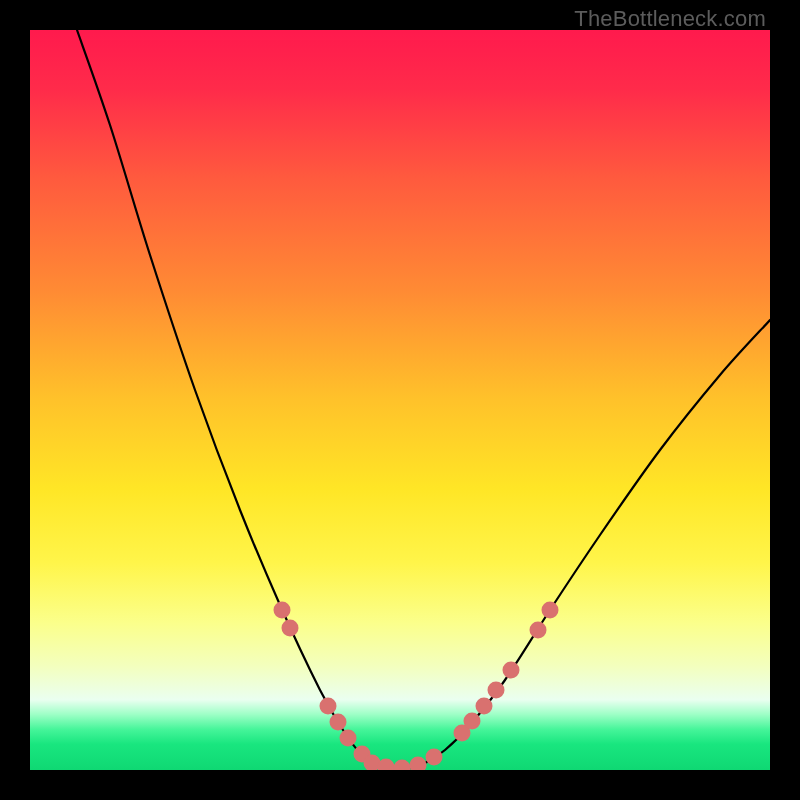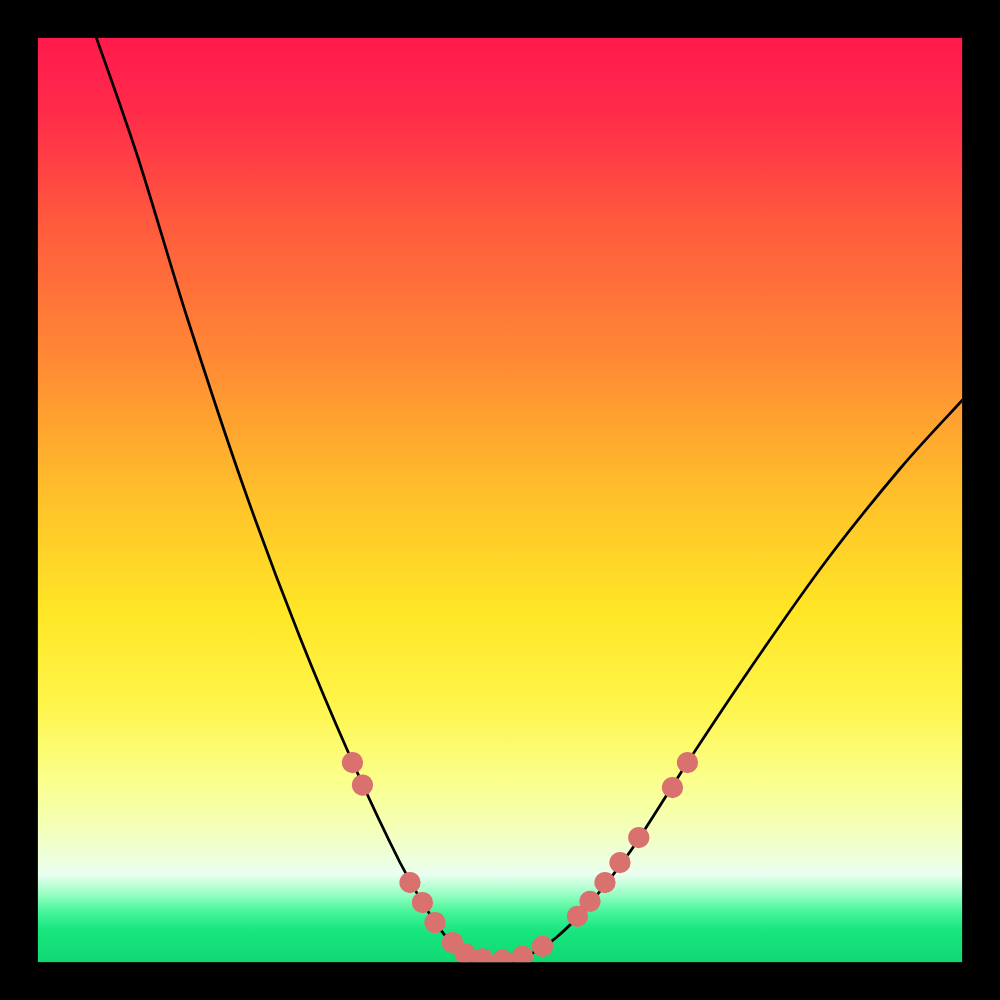--- a/index.html
+++ b/index.html
@@ -42,20 +42,21 @@
   }
   svg.curve-layer {
     position: absolute;
     inset: 0;
   }
 </style>
 </head>
 <body>
 
 <div class="frame">
+  <div class="watermark">TheBottleneck.com</div>
 
   <div class="plot-area">
     <svg class="gradient-bg" width="740" height="740" viewBox="0 0 740 740" preserveAspectRatio="none">
       <defs>
         <linearGradient id="bg-grad" x1="0" y1="0" x2="0" y2="1">
             <stop offset="0.00%" stop-color="#ff1a4d"></stop>
             <stop offset="8.00%" stop-color="#ff2b4a"></stop>
             <stop offset="20.00%" stop-color="#ff5a3e"></stop>
             <stop offset="35.00%" stop-color="#ff8a34"></stop>
             <stop offset="50.00%" stop-color="#ffc22a"></stop>

